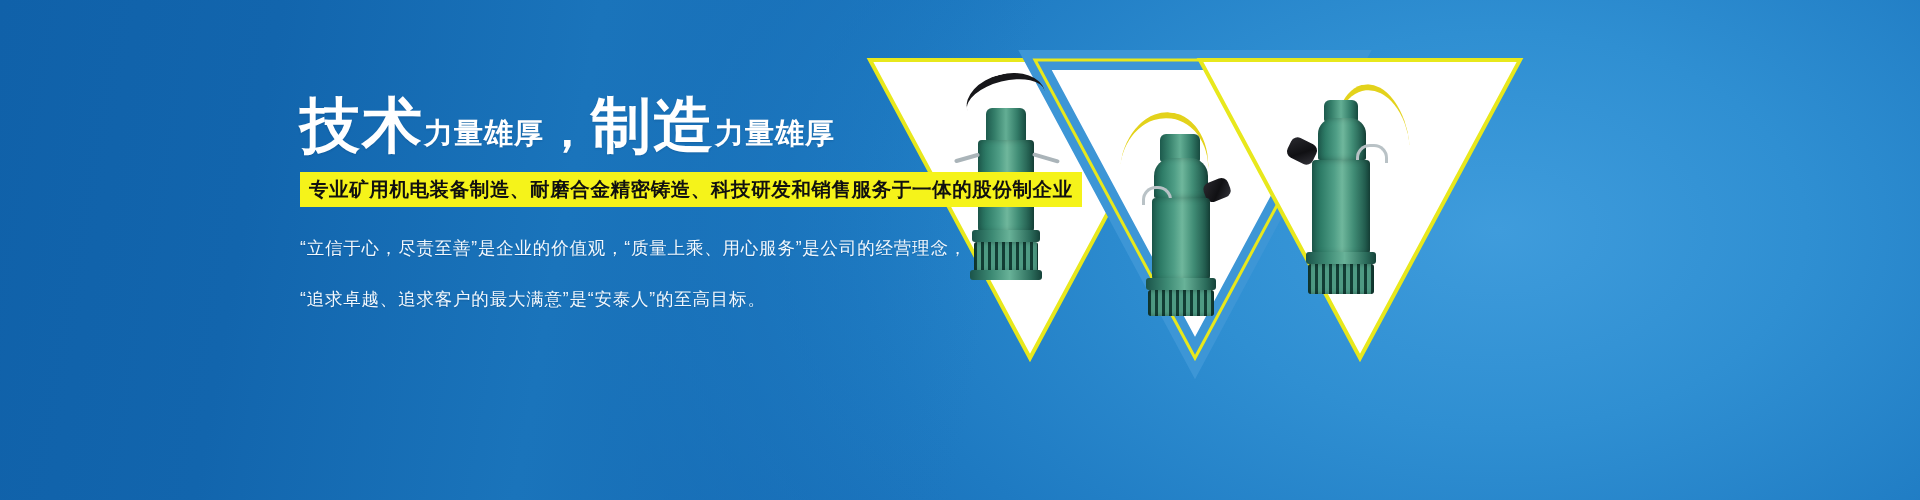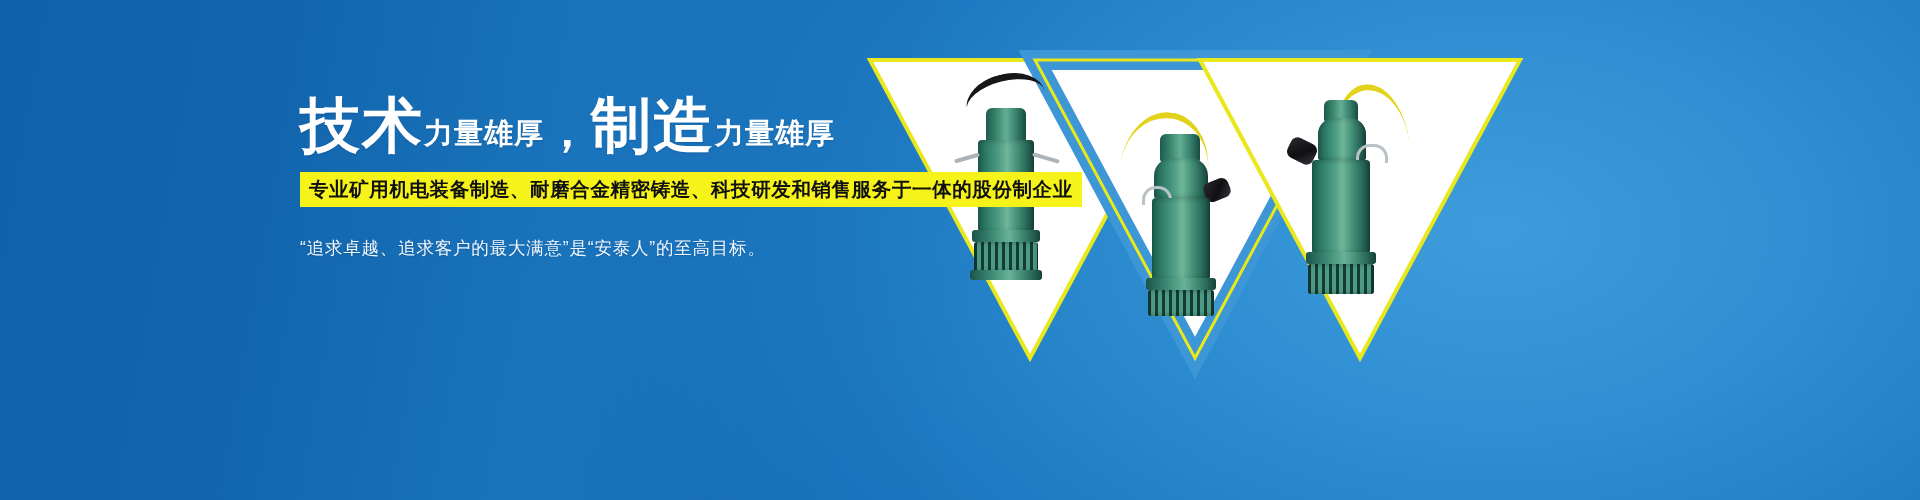--- a/index.html
+++ b/index.html
@@ -102,20 +102,21 @@
 <div class="banner">
 
   <div class="text-block">
 
     <h1 class="headline">
       <span class="big">技术</span><span class="small">力量雄厚</span><span class="comma">，</span><span class="big">制造</span><span class="small">力量雄厚</span>
     </h1>
 
     <div class="highlight-bar">专业矿用机电装备制造、耐磨合金精密铸造、科技研发和销售服务于一体的股份制企业</div>
 
+    <p class="body-line">“立信于心，尽责至善”是企业的价值观，“质量上乘、用心服务”是公司的经营理念，</p>
     <p class="body-line">“追求卓越、追求客户的最大满意”是“安泰人”的至高目标。</p>
   </div>
 
   <div class="graphic">
     <svg viewBox="0 0 1060 500" xmlns="http://www.w3.org/2000/svg" aria-hidden="true">
       <defs>
         <clipPath id="triL">
             <polygon points="30,65 320,65 175,300"></polygon>
           </clipPath>
         <clipPath id="triM">

